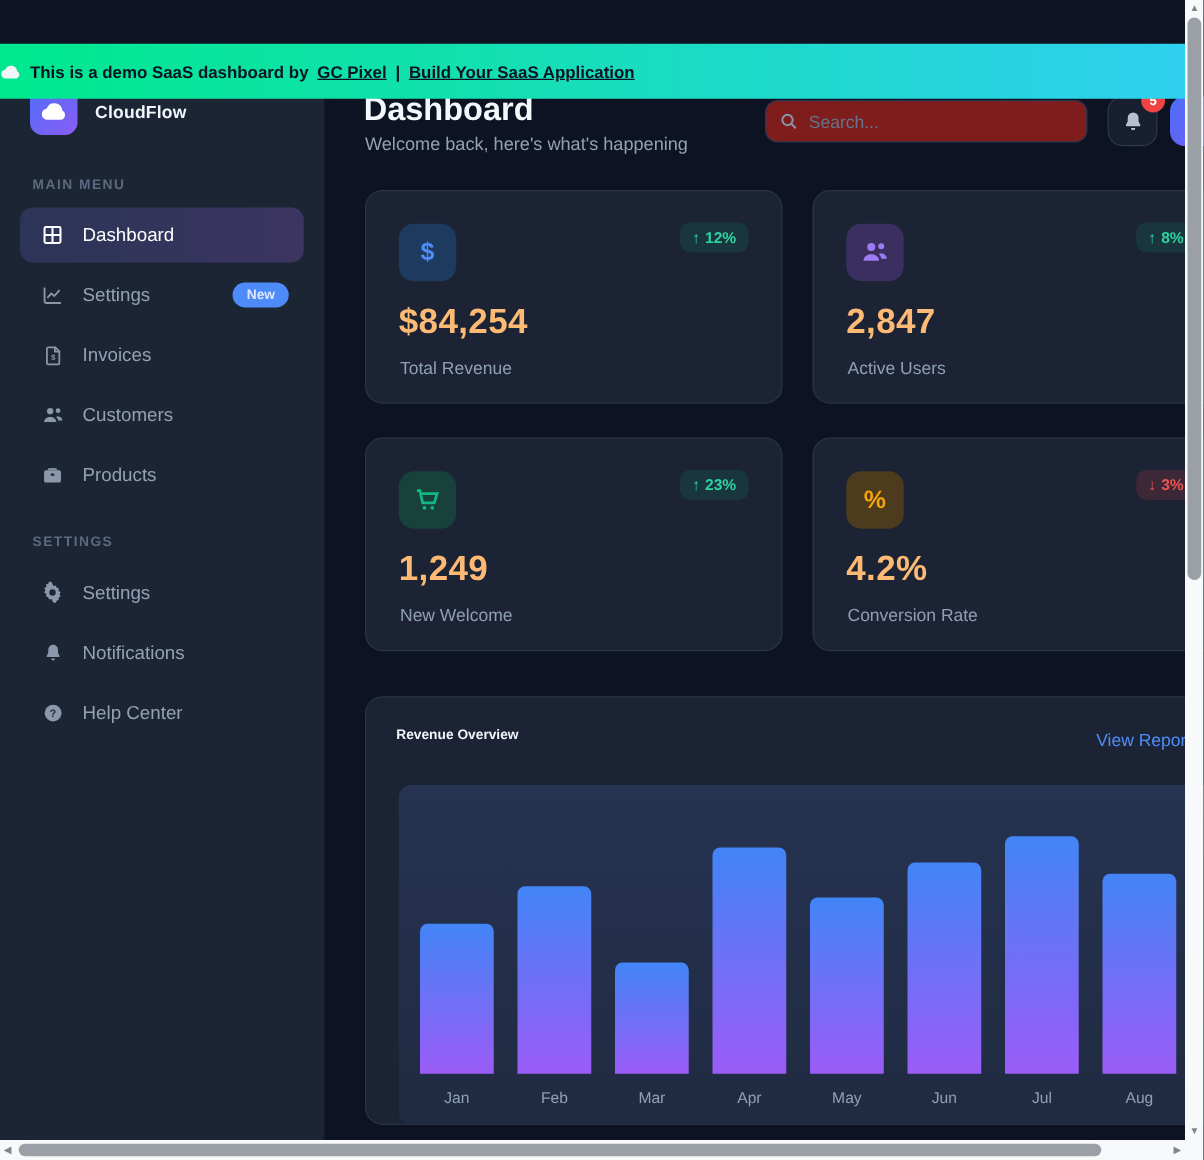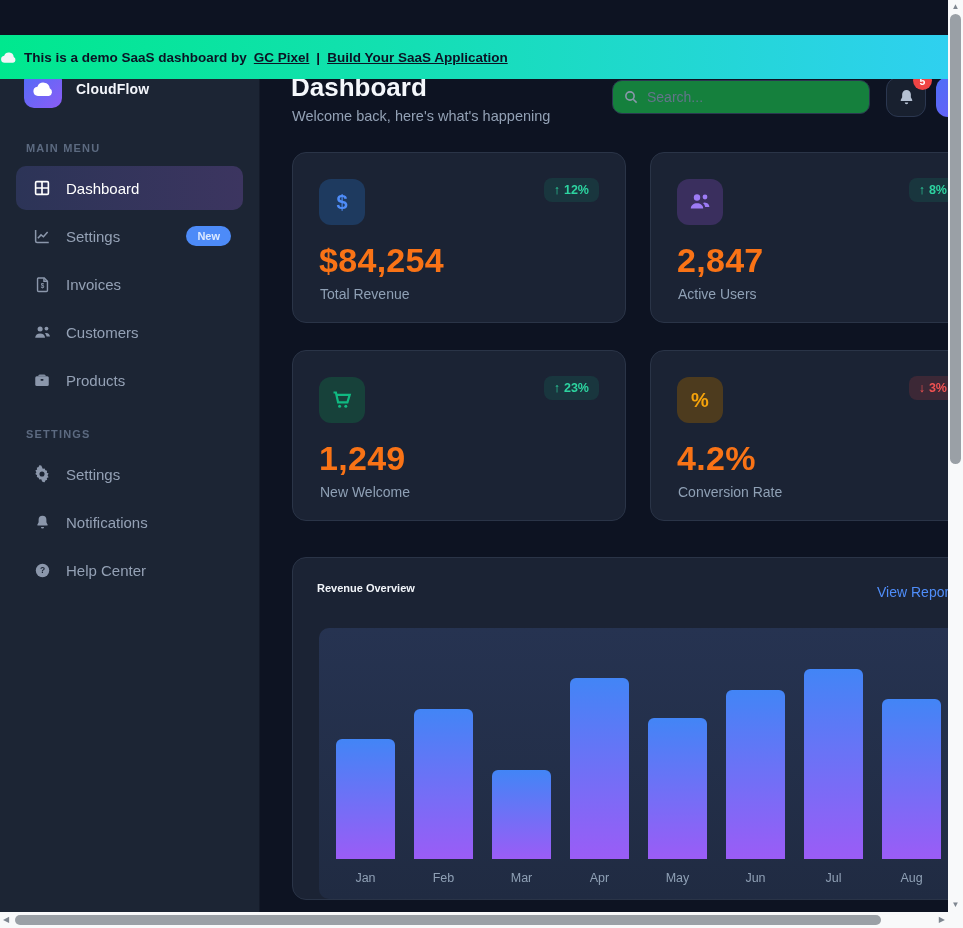--- a/index.html
+++ b/index.html
@@ -34,21 +34,21 @@
   .nav-badge { margin-left:auto; background:#4d8bf8; color:#dce9ff; font-size:11px; font-weight:bold;
     padding:4px 11px; border-radius:11px; }
 
   
   .main { position:absolute; left:260px; top:44px; width:703px; height:868px; background:#0d1322; }
 
   .page-title { position:absolute; left:291px; top:72px; z-index:1; font-size:26px; font-weight:bold; color:#f4f7fb; }
   .page-subtitle { position:absolute; left:292px; top:108px; font-size:14.5px; color:#93a1b5; }
 
   .search-box { position:absolute; left:612px; top:80px; width:258px; height:34px;
-    background:#15803d; border:1px solid #2b3750; border-radius:10px;
+    background:#7f1d1d; border:1px solid #2b3750; border-radius:10px;
     display:flex; align-items:center; padding:0 10px; gap:8px; }
   .search-box input { background:transparent; border:none; outline:none; color:#cfd8e4;
     font-size:14px; width:100%; font-family:"Liberation Sans",sans-serif; }
   .search-box input::placeholder { color:#64748b; }
 
   .bell-btn { position:absolute; left:886px; top:77px; width:40px; height:40px;
     background:#18202f; border:1px solid #2b3750; border-radius:12px;
     display:flex; align-items:center; justify-content:center; cursor:pointer; }
   .bell-badge { position:absolute; top:-7px; right:-7px; min-width:19px; height:19px; border-radius:10px;
     background:#ef4444; color:#fff; font-size:10.5px; font-weight:bold;
@@ -62,21 +62,21 @@
   .stat-card .tile { position:absolute; left:26px; top:26px; width:46px; height:46px; border-radius:12px;
     display:flex; align-items:center; justify-content:center; font-size:20px; font-weight:bold; }
   .tile.blue   { background:#1e3a5f; color:#4f8df9; }
   .tile.purple { background:#3a2f5e; color:#9d7bf5; }
   .tile.green  { background:#17413a; color:#10b981; }
   .tile.amber  { background:#4d3b1e; color:#f5a30b; }
   .stat-badge { position:absolute; right:26px; top:25px; height:24px; border-radius:8px;
     display:flex; align-items:center; gap:4px; padding:0 10px; font-size:12.5px; font-weight:bold; }
   .stat-badge.up   { background:rgba(16,185,129,.13); color:#2dd4a0; }
   .stat-badge.down { background:rgba(239,68,68,.16); color:#f05252; }
-  .stat-value { position:absolute; left:26px; top:88px; font-size:34px; font-weight:bold; color:#f97316; letter-spacing:.3px; }
+  .stat-value { position:absolute; left:26px; top:88px; font-size:28px; font-weight:bold; color:#fdba74; letter-spacing:.3px; }
   .stat-label { position:absolute; left:27px; top:133px; font-size:14px; color:#8fa0b5; }
 
   
   .chart-card { position:absolute; left:292px; top:557px; width:692px; height:343px;
     background:#1b2334; border:1px solid #2a3447; border-radius:14px; }
   .chart-title { position:absolute; left:24px; top:24px; font-size:11px; font-weight:bold; color:#f2f5fa; }
   .view-report { position:absolute; left:584px; top:26px; font-size:14px; color:#4f8df9; white-space:nowrap; cursor:pointer; }
   .chart-panel { position:absolute; left:26px; top:70px; width:680px; height:271px; border-radius:10px; overflow:hidden;
     background:linear-gradient(180deg,#263351 0%,#202b42 100%); }
   .bar-col { position:absolute; width:59px; bottom:14px; }

